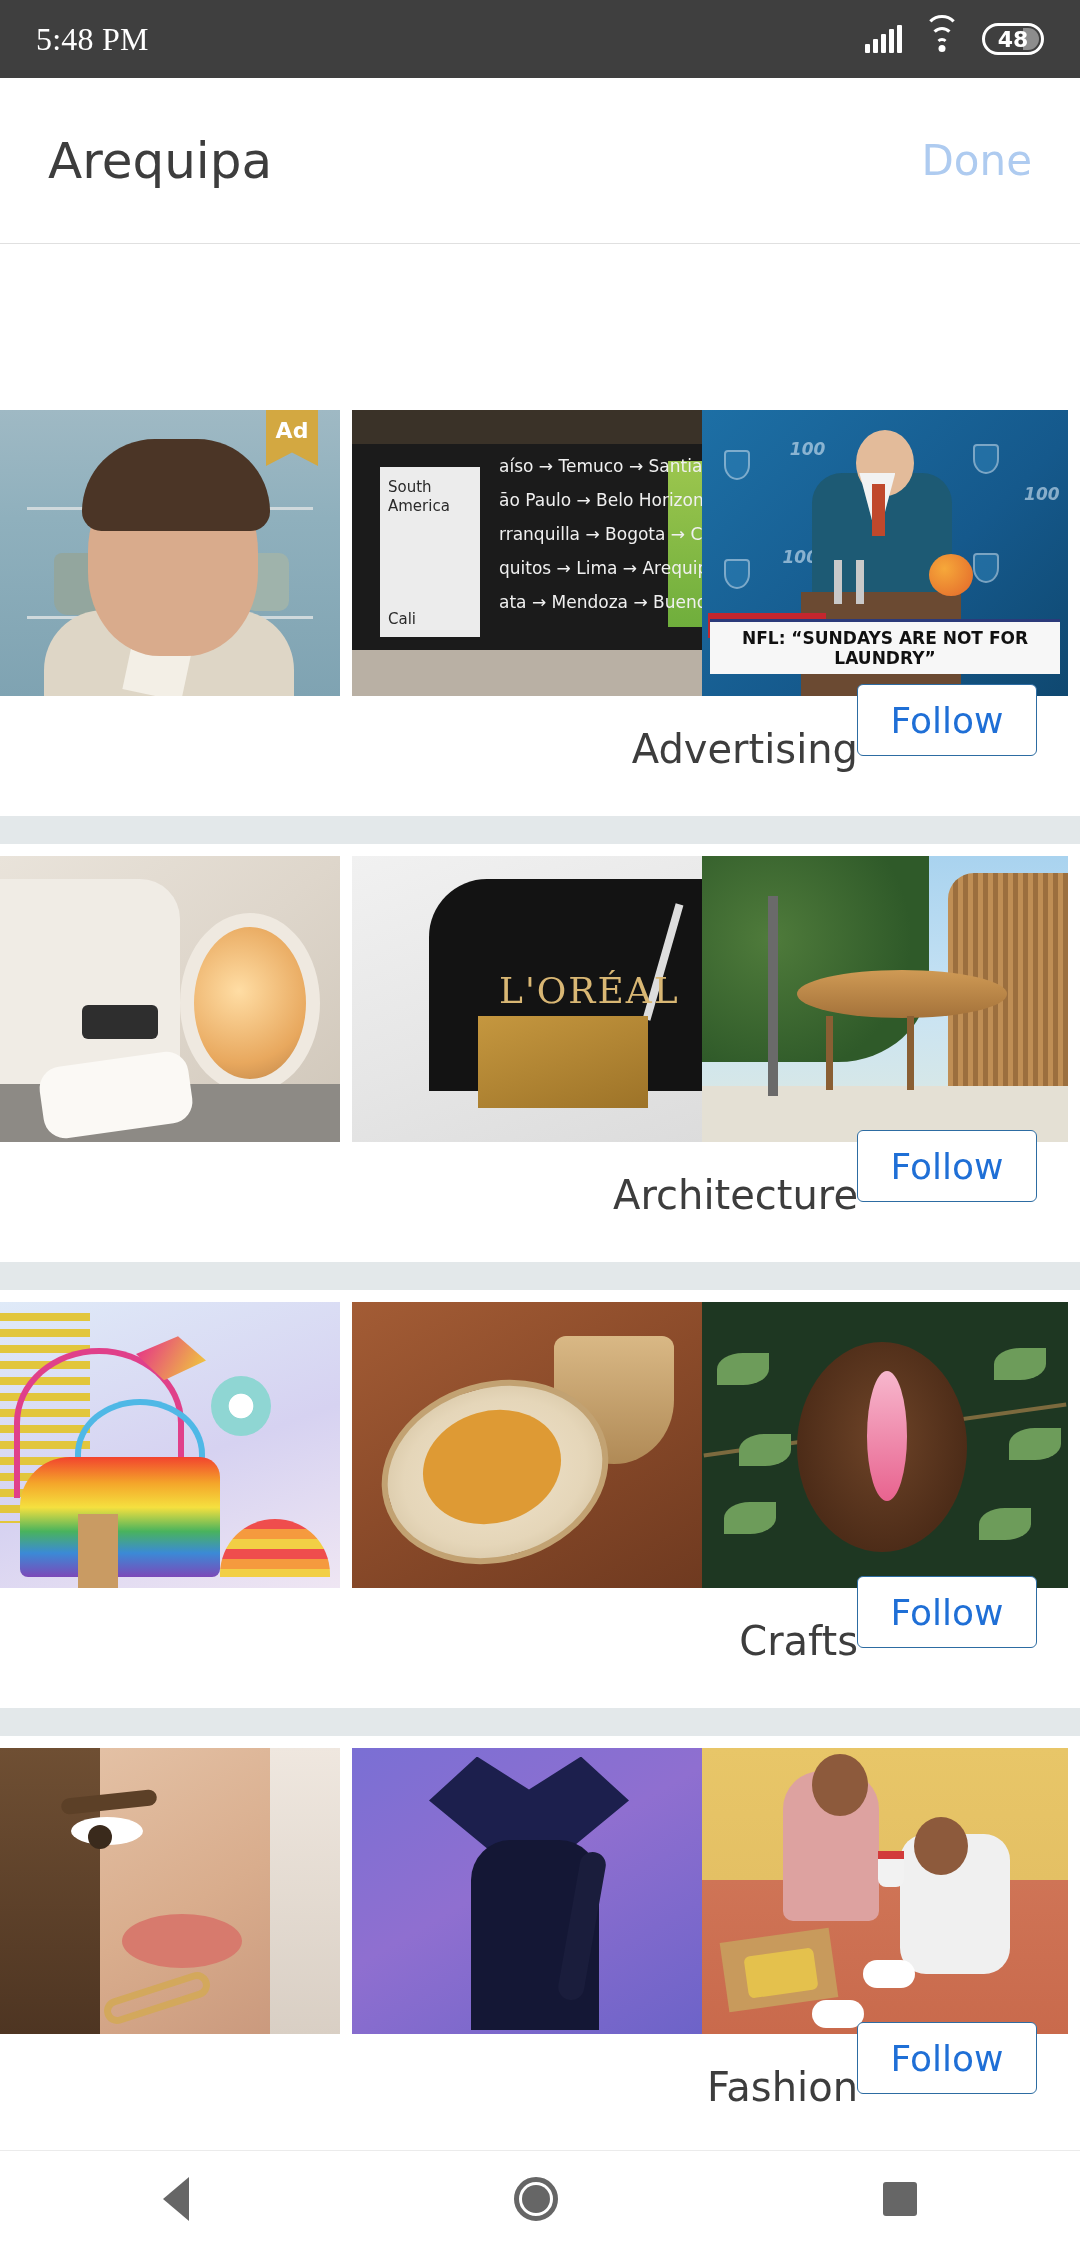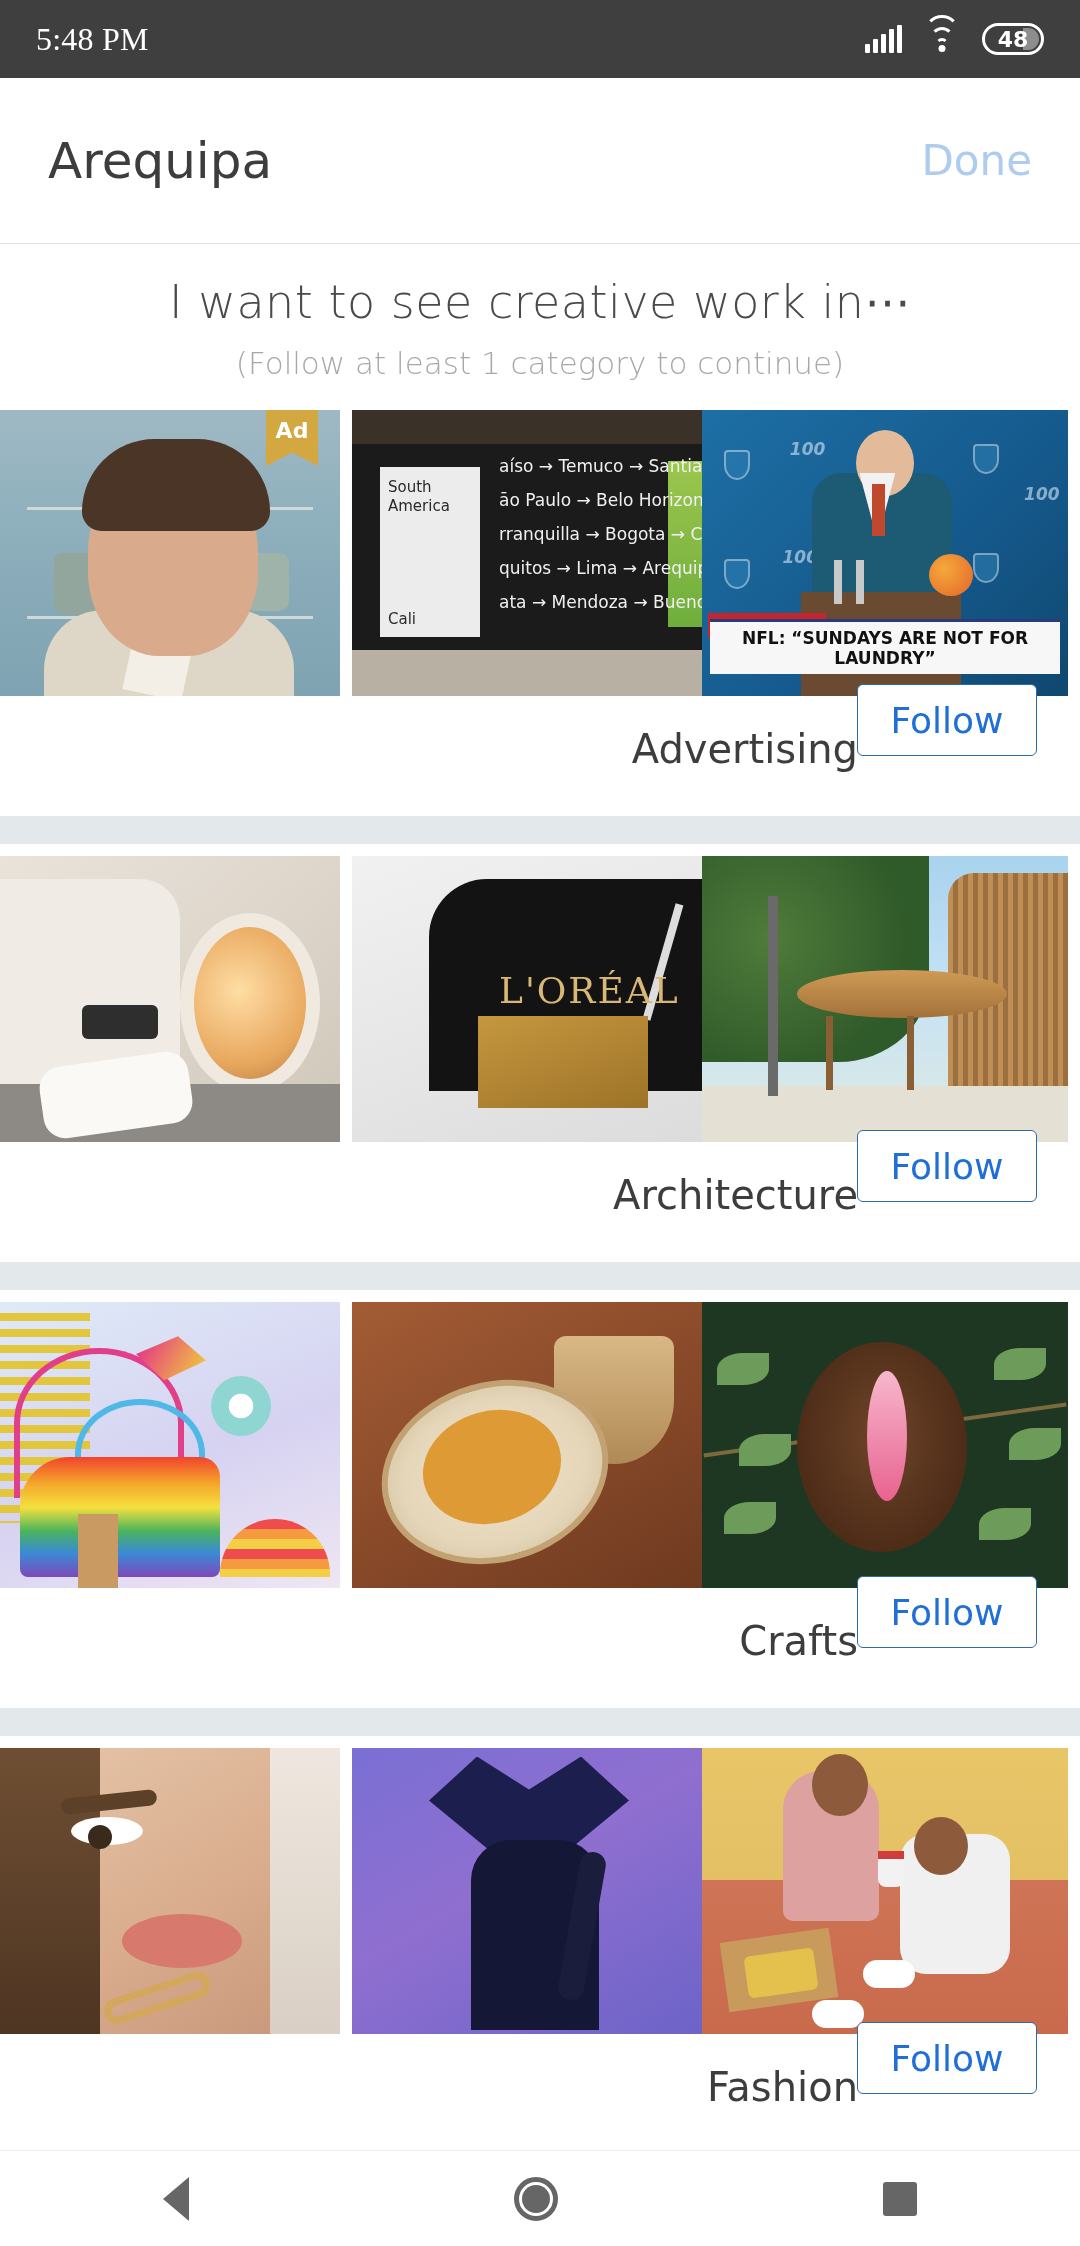--- a/index.html
+++ b/index.html
@@ -303,24 +303,20 @@
           <span>48</span>
         </div>
     </div>
   </div>
 
   <div class="app-header">
     <div class="app-title">Arequipa</div>
     <button class="done-btn">Done</button>
   </div>
 
-  <div class="prompt">
-    <div class="prompt-main">I want to see creative work in⋯</div>
-    <div class="prompt-sub">(Follow at least 1 category to continue)</div>
-  </div>
 
   <div class="cat-row" style="top:410px;">
     <div class="thumbs">
       <div class="thumb t1">
         <div class="art a1">
           <div class="shelf"></div>
             <div class="shelf2"></div>
           <div class="jug"></div>
             <div class="vase"></div>
           <div class="body"></div>

